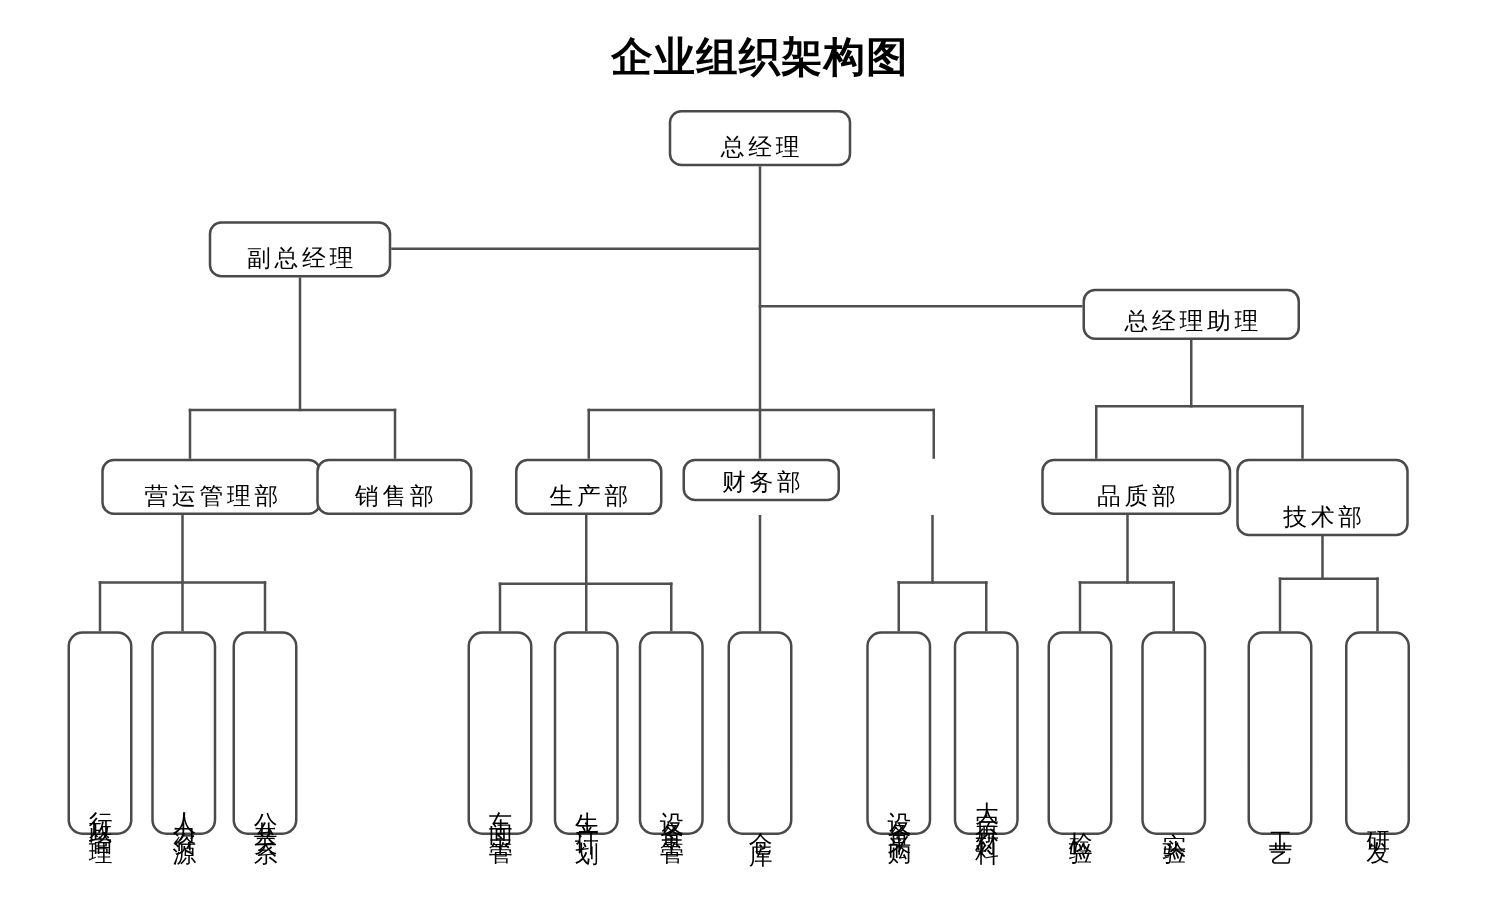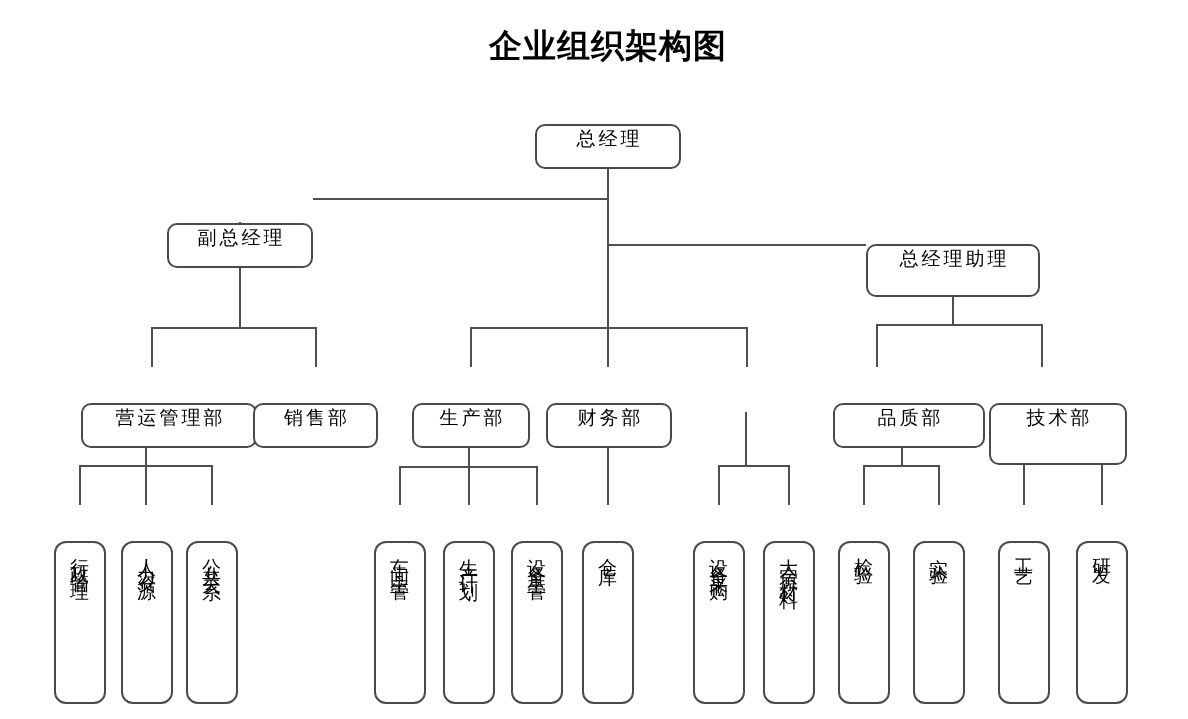--- a/index.html
+++ b/index.html
@@ -26,25 +26,24 @@
     letter-spacing: 1px;
     white-space: nowrap;
   }
   .node {
     position: absolute;
     box-sizing: border-box;
     border: 2px solid #4a4a4a;
     border-radius: 10px;
     background: #ffffff;
     display: flex;
-    align-items: flex-start;
+    align-items: flex-end;
     justify-content: center;
     color: #000000;
     z-index: 2;
-    margin-top: 36px;
   }
   .node.h span {
     font-size: 19px;
     letter-spacing: 3px;
     text-indent: 3px;
     white-space: nowrap;
   }
   .node.v {
     border-radius: 12px;
   }
@@ -110,37 +109,37 @@
 
   <div class="ln" style="left:1057px;top:412px;width:2px;height:52px"></div>
   <div class="ln" style="left:1023px;top:462px;width:80px;height:2px"></div>
   <div class="ln" style="left:1023px;top:462px;width:2px;height:43px"></div>
   <div class="ln" style="left:1101px;top:462px;width:2px;height:43px"></div>
 
   <div class="node h" style="left:535px;top:88px;width:146px;height:45px">
       <span>总经理</span>
     </div>
 
-  <div class="node h" style="left:167px;top:187px;width:146px;height:45px">
+  <div class="node h" style="left:167px;top:177px;width:146px;height:45px">
       <span>副总经理</span>
     </div>
-  <div class="node h" style="left:866px;top:208px;width:174px;height:53px">
+  <div class="node h" style="left:866px;top:231px;width:174px;height:41px">
       <span>总经理助理</span>
     </div>
 
   <div class="node h" style="left:81px;top:367px;width:176px;height:45px">
       <span>营运管理部</span>
     </div>
   <div class="node h" style="left:253px;top:367px;width:125px;height:45px">
       <span>销售部</span>
     </div>
   <div class="node h" style="left:412px;top:367px;width:118px;height:45px">
       <span>生产部</span>
     </div>
-  <div class="node h" style="left:546px;top:367px;width:126px;height:45px">
+  <div class="node h" style="left:546px;top:367px;width:126px;height:34px">
       <span>财务部</span>
     </div>
   <div class="node h" style="left:833px;top:367px;width:152px;height:45px">
       <span>品质部</span>
     </div>
   <div class="node h" style="left:989px;top:367px;width:138px;height:62px">
       <span>技术部</span>
     </div>
 
   <div class="node v" style="left:54px;top:505px;width:52px;height:163px">

